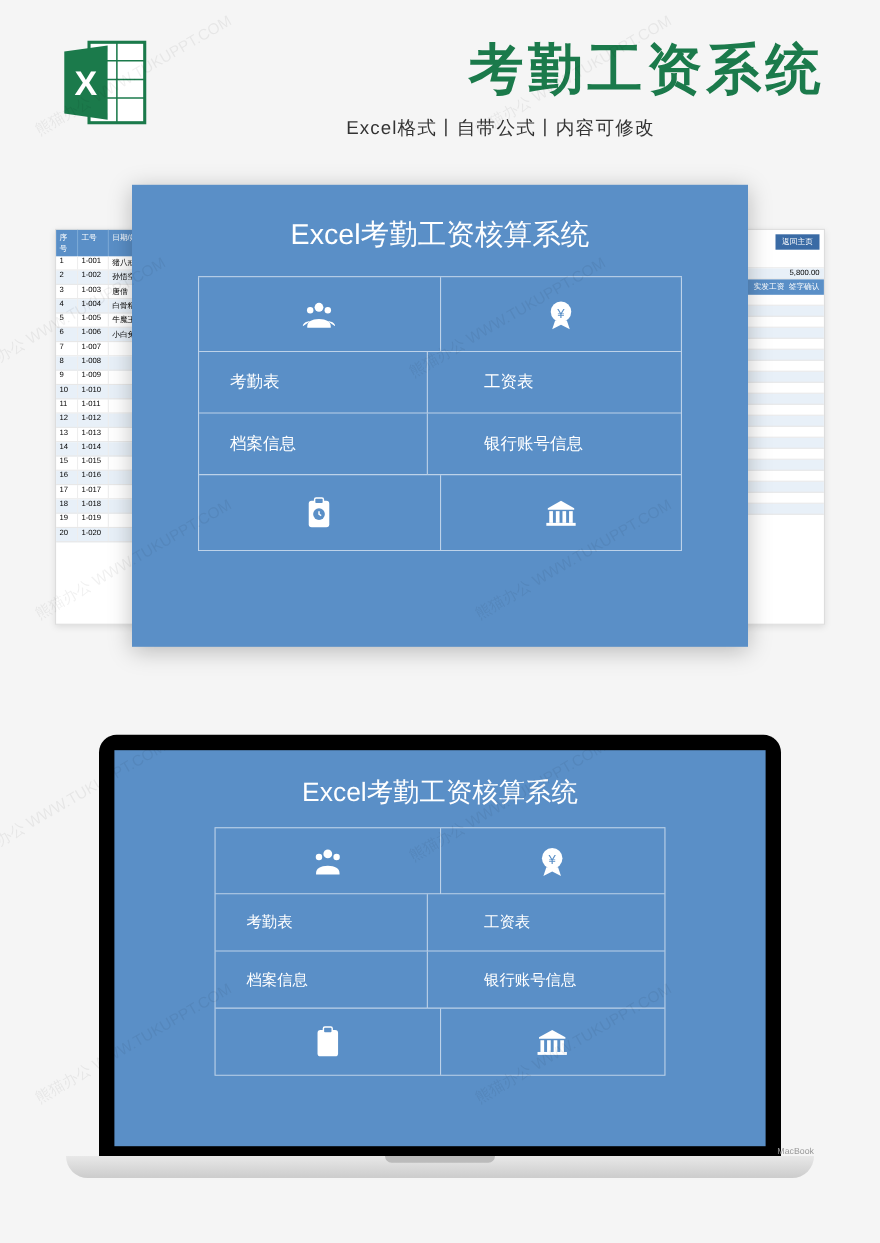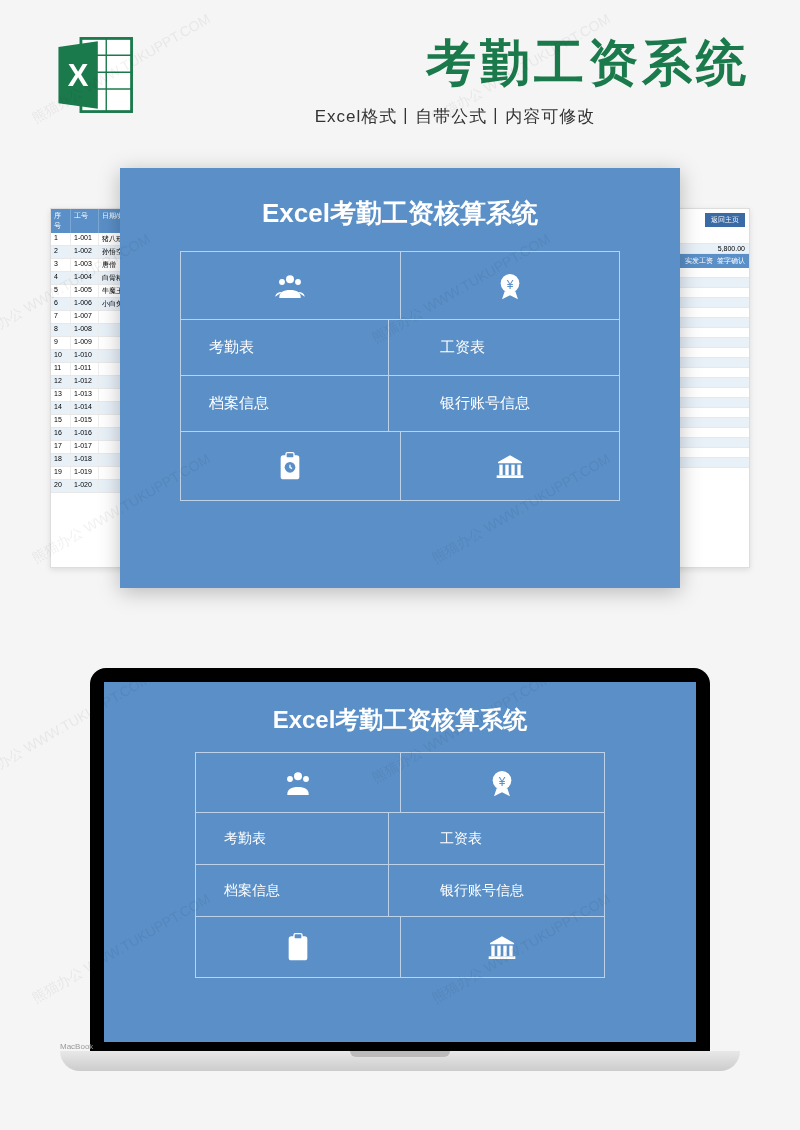--- a/index.html
+++ b/index.html
@@ -25,21 +25,21 @@
 .sheet-left .hdr-row div { padding: 2px 3px; border-right: 1px solid #7aa8d5; }
 .sheet-left .brow { display: flex; border-bottom: 1px solid #e8e8e8; }
 .sheet-left .brow div { padding: 1px 3px; border-right: 1px solid #eee; }
 .sheet-left .brow:nth-child(even) { background: #e8f0f8; }
 .sheet-right .brow { display: flex; border-bottom: 1px solid #e8e8e8; justify-content: space-between; padding: 1px 4px; }
 .sheet-right .brow:nth-child(even) { background: #e8f0f8; }
 .sheet-right .top-btn { background: #3a6ba5; color: #fff; padding: 2px 6px; font-size: 7px; float: right; margin: 4px; }
 .sheet-right .hdr-row { justify-content: flex-end; padding: 2px 4px; }
 
 .card { position: absolute; left: 70px; top: 0; width: 560px; height: 420px; background: #5a8fc7; box-shadow: 0 4px 20px rgba(0,0,0,0.25); display: flex; flex-direction: column; align-items: center; padding: 28px 0 0; }
-.card-title { color: #fff; font-size: 26px; font-weight: 700; margin-bottom: 20px; }
+.card-title { color: #fff; font-size: 26px; font-weight: 400; margin-bottom: 20px; }
 .card-divider { width: 440px; height: 1px; background: rgba(255,255,255,0.6); }
 .grid { width: 440px; border: 1px solid rgba(255,255,255,0.6); border-top: none; margin-top: 0; }
 .grid-row { display: flex; }
 .grid-cell { flex: 1; border-right: 1px solid rgba(255,255,255,0.6); border-bottom: 1px solid rgba(255,255,255,0.6); display: flex; align-items: center; justify-content: center; color: #fff; }
 .grid-cell:last-child { border-right: none; }
 .grid-row:last-child .grid-cell { border-bottom: none; }
 .icon-cell { height: 68px; }
 .text-cell { height: 56px; font-size: 15px; justify-content: flex-start; padding-left: 28px; }
 .text-cell.right { padding-left: 51px; }
 .big-icon { width: 32px; height: 32px; fill: #fff; }
@@ -49,21 +49,21 @@
 .laptop { position: relative; }
 .screen { background: #000; border-radius: 16px 16px 0 0; padding: 14px; width: 620px; margin: 0 auto; }
 .screen-inner { background: #5a8fc7; width: 100%; height: 360px; display: flex; flex-direction: column; align-items: center; padding-top: 22px; }
 .screen-inner .card-title { font-size: 24px; margin-bottom: 16px; }
 .screen-inner .grid { width: 410px; }
 .screen-inner .icon-cell { height: 60px; }
 .screen-inner .text-cell { height: 52px; font-size: 14px; }
 .screen-inner .card-divider { width: 410px; }
 .base { width: 680px; height: 20px; background: linear-gradient(#e8e8e8, #ccc); border-radius: 0 0 28px 28px; position: relative; }
 .base::before { content: ""; position: absolute; left: 50%; top: 0; transform: translateX(-50%); width: 100px; height: 6px; background: #bbb; border-radius: 0 0 6px 6px; }
-.laptop-label { text-align: left; font-size: 8px; color: #999; margin-top: -14px; position: relative; z-index: 2; }
+.laptop-label { text-align: right; font-size: 8px; color: #999; margin-top: -14px; position: relative; z-index: 2; }
 
 .c-w20{width:20px}.c-w28{width:28px}.c-w40{width:40px}.c-w18{width:18px}
 </style>
 </head>
 <body>
 
 <div class="watermark">
   <span style="top:60px;left:20px">熊猫办公 WWW.TUKUPPT.COM</span>
   <span style="top:60px;left:420px">熊猫办公 WWW.TUKUPPT.COM</span>
   <span style="top:280px;left:-40px">熊猫办公 WWW.TUKUPPT.COM</span>

